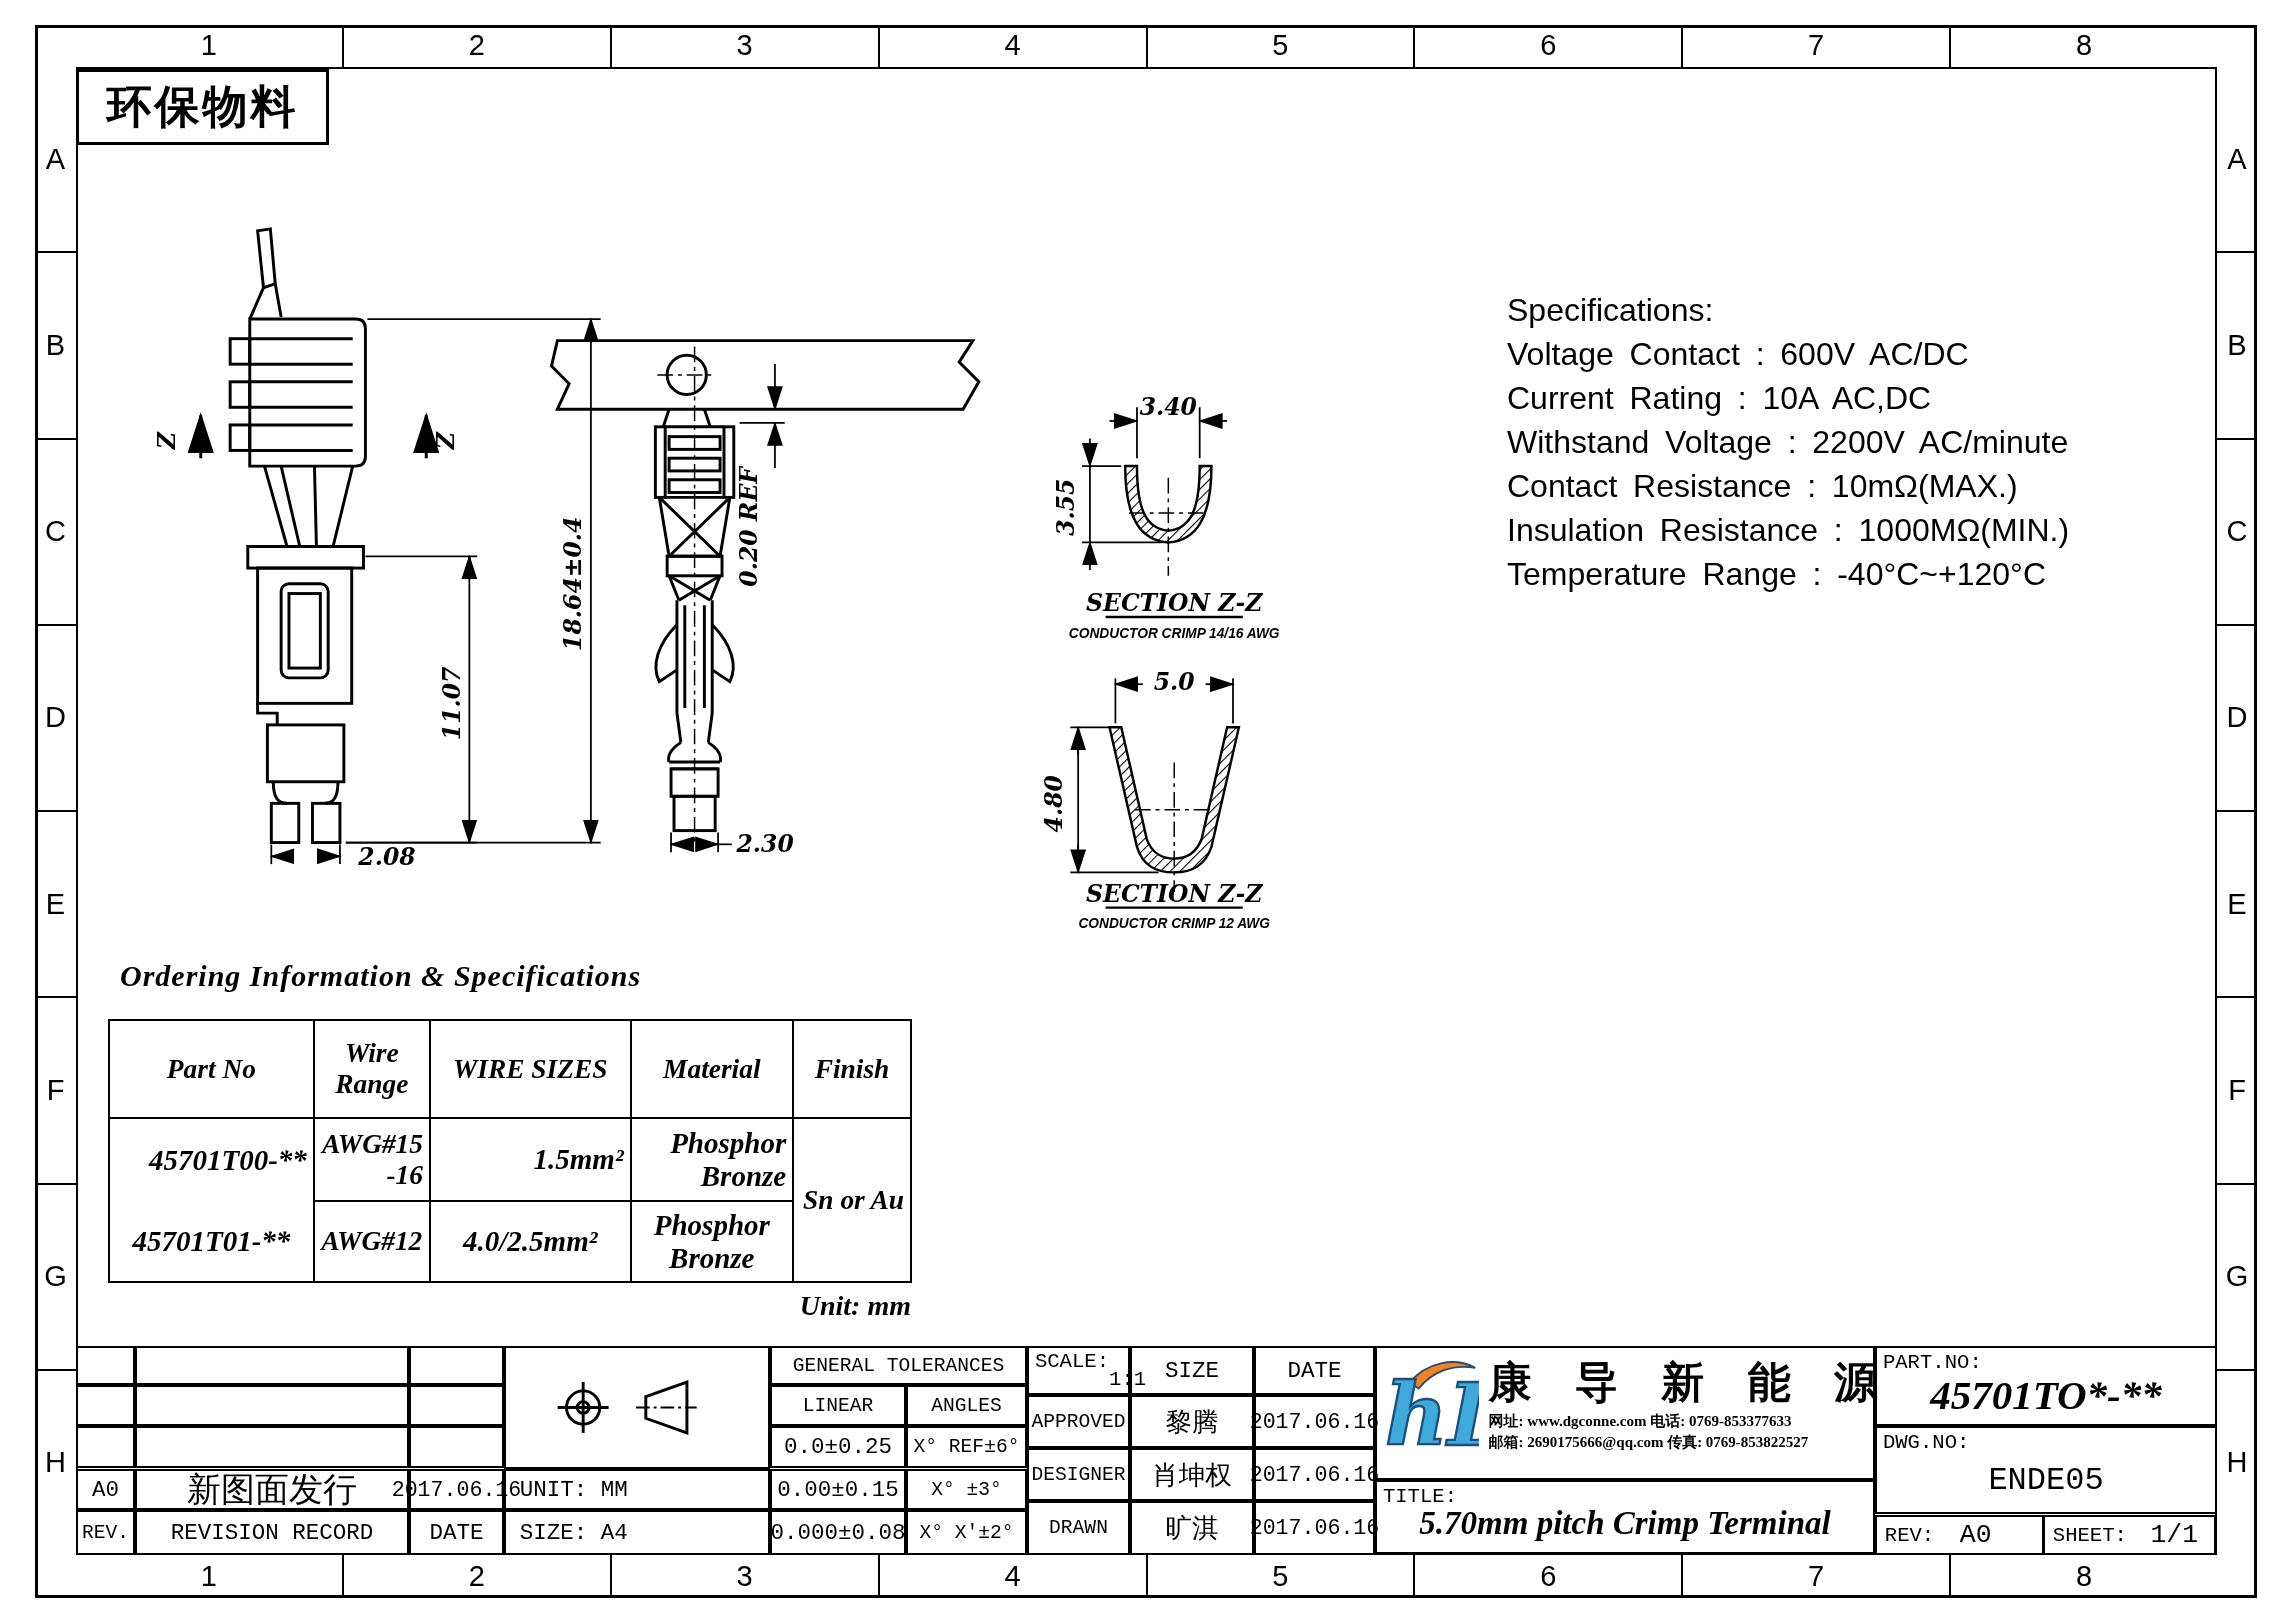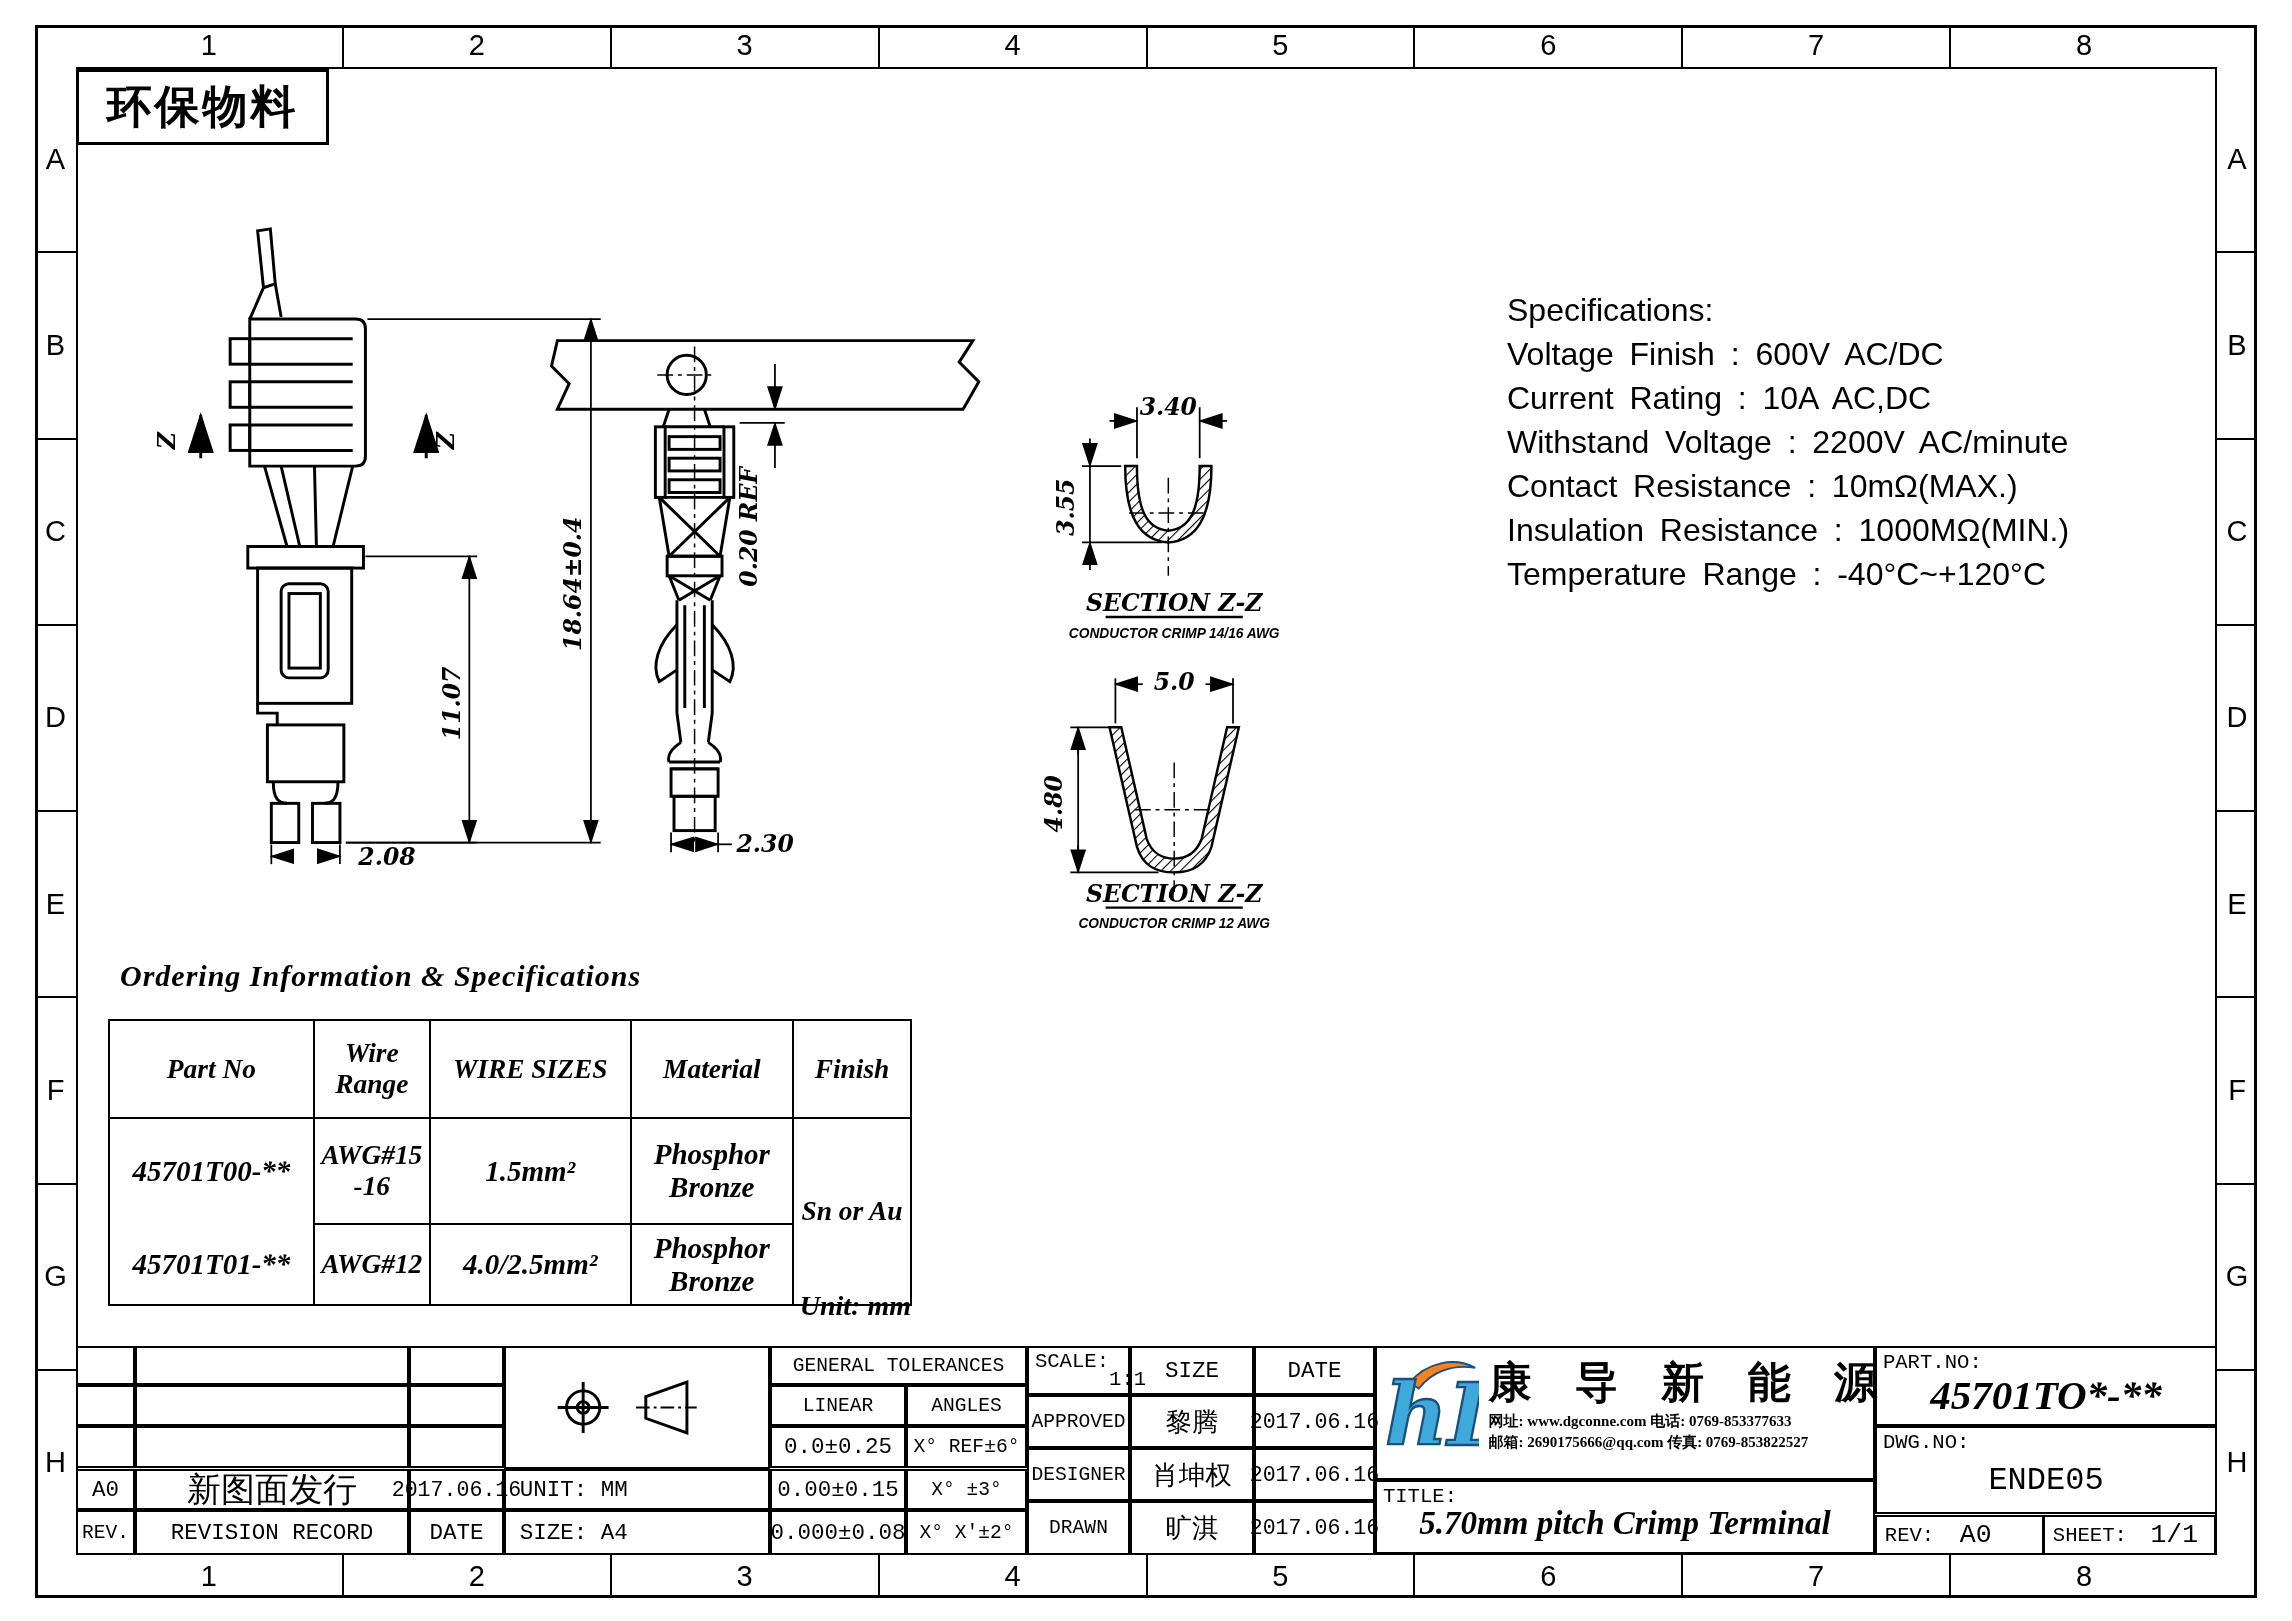--- a/index.html
+++ b/index.html
@@ -256,40 +256,40 @@
     </g>
     <text class="dimtxt" x="150" y="46" text-anchor="middle">5.0</text>
     <text class="dimtxt" x="36" y="162" transform="rotate(-90 36 162)" text-anchor="middle">4.80</text>
     <text class="sectxt" x="150" y="262" text-anchor="middle">SECTION Z-Z</text>
     <line x1="80" y1="268" x2="220" y2="268" stroke="#000" stroke-width="2.5"></line>
     <text class="subtxt" x="150" y="289" text-anchor="middle">CONDUCTOR CRIMP 12 AWG</text>
   </svg>
 
   <div class="abs specs">
     <div>Specifications:</div>
-    <div>Voltage Finish : 600V AC/DC</div>
+    <div>Voltage Contact : 600V AC/DC</div>
     <div>Current Rating : 10A AC,DC</div>
     <div>Withstand Voltage : 2200V AC/minute</div>
     <div>Contact Resistance : 10mΩ(MAX.)</div>
     <div>Insulation Resistance : 1000MΩ(MIN.)</div>
     <div>Temperature Range : -40°C~+120°C</div>
   </div>
 
   <div class="abs ord-title">Ordering Information &amp; Specifications</div>
   <table class="ord">
     <tbody>
         <tr style="height:98px;">
       <th style="width:216px;">Part No</th>
       <th style="width:103px;" class="prelines">Wire
 Range</th>
       <th style="width:208px;">WIRE SIZES</th>
       <th style="width:162px;">Material</th>
       <th style="width:116px;">Finish</th>
     </tr>
-    <tr class="r1" style="height:106px;">
+    <tr class="r1" style="height:83px;text-align:right;">
       <td class="c1 big">45701T00-**</td>
       <td class="prelines">AWG#15
 -16</td>
       <td class="big">1.5mm²</td>
       <td class="prelines big">Phosphor
 Bronze</td>
       <td rowspan="2">Sn or Au</td>
     </tr>
     <tr class="r2" style="height:81px;">
       <td class="c1 big">45701T01-**</td>

